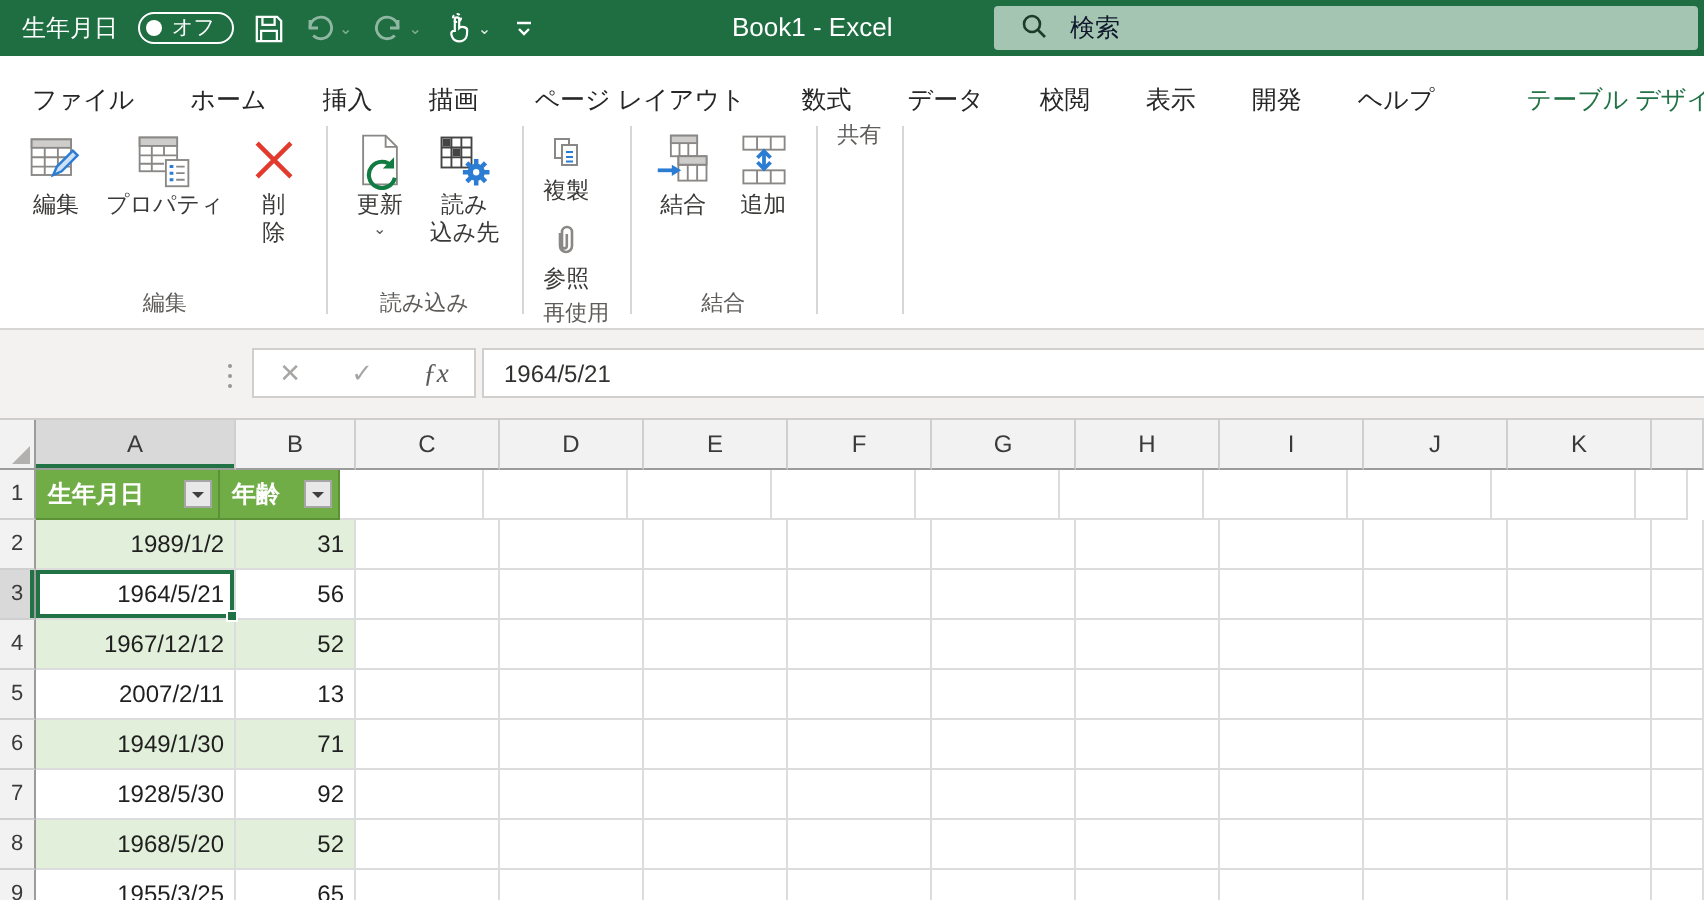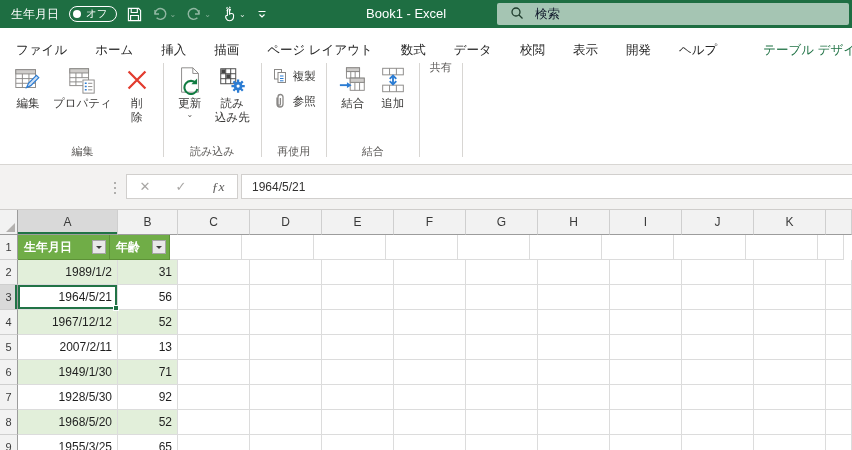--- a/index.html
+++ b/index.html
@@ -34,21 +34,21 @@
   .ribbon{position:absolute;top:58px;left:0;right:0;height:107px;background:#fff;border-bottom:1px solid var(--ribbon-border);display:flex;align-items:stretch;padding-left:3px;}
   .rgroup{display:flex;flex-direction:column;padding:2px 5px 0;}
   .rbtns{display:flex;align-items:flex-start;flex:1;}
   .rbtns.stack{flex-direction:column;justify-content:flex-start;padding-top:7px;gap:7px;}
   .rlabel{font-size:11px;color:#5f5d5b;text-align:center;padding:0 4px 5px;white-space:nowrap;}
   .rdivider{width:1px;background:var(--ribbon-border);margin:5px 1px 7px;}
   .rbtn{display:flex;flex-direction:column;align-items:center;font-size:11.5px;color:#3b3a39;padding:3px 5px 0;line-height:1.25;text-align:center;white-space:nowrap;cursor:default;}
   .rbtn .icon{height:33px;display:flex;align-items:center;}
   .rbtn .icon svg{width:30px;height:30px;}
   .rbtn .chev{font-size:8px;color:#5f5d5b;margin-top:0;}
-  .rbtn.small{flex-direction:row;gap:5px;padding:1px 4px;align-items:center;font-size:11.5px;}
+  .rbtn.small{flex-direction:column;gap:5px;padding:1px 4px;align-items:center;font-size:11.5px;}
   .rbtn.small .icon{height:16px;}
   .rbtn.small .icon svg{width:16px;height:16px;}
 
   
   .fbar{position:absolute;top:165px;left:0;right:0;height:45px;background:#f3f2f1;border-bottom:1px solid #cfcdcb;}
   .namebox{position:absolute;left:8px;top:9px;width:98px;height:25px;background:#fff;border:1px solid #d1cfcd;display:flex;align-items:center;font-size:12px;color:#323130;}
   .nb-text{padding-left:9px;flex:1;}
   .nb-arrow{width:0;height:0;border:4px solid transparent;border-top-color:#605e5c;margin:4px 8px 0 0;}
   .fdots{position:absolute;left:114px;top:17px;width:2px;height:2px;border-radius:50%;background:#9a9896;box-shadow:0 5px 0 #9a9896,0 10px 0 #9a9896;}
   .fxbox{position:absolute;left:126px;top:9px;width:112px;height:25px;background:#fff;border:1px solid #d1cfcd;display:flex;align-items:center;justify-content:space-around;}

